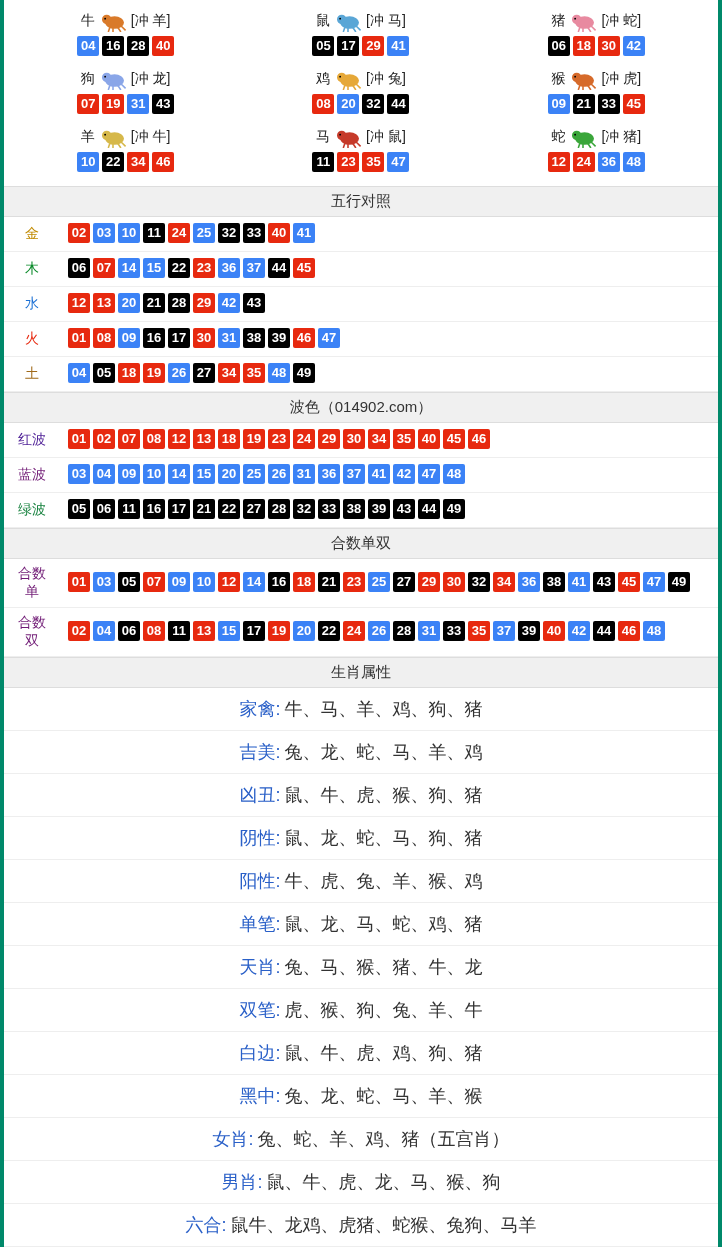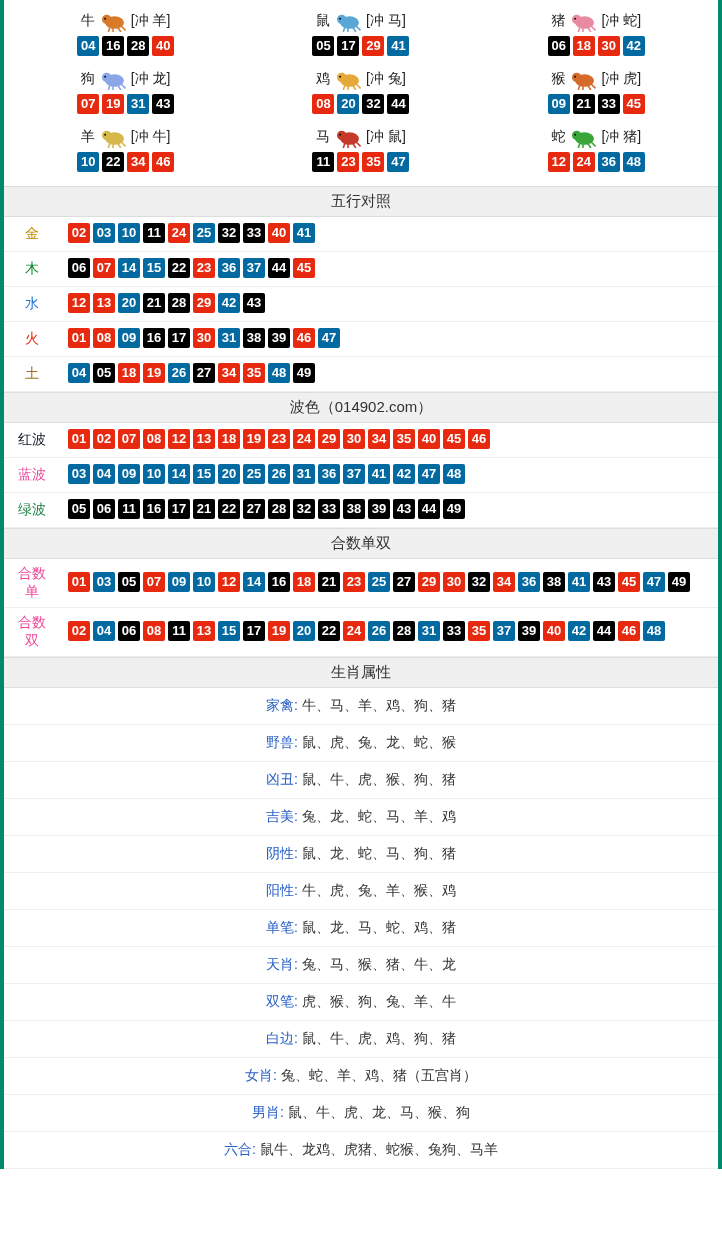--- a/index.html
+++ b/index.html
@@ -45,50 +45,50 @@
     width: 22px;
     height: 20px;
     line-height: 20px;
     text-align: center;
     color: #fff;
     font-size: 13px;
     font-weight: bold;
     border-radius: 2px;
   }
   .red { background: #e7290f; }
-  .blue { background: #0369a1; text-align: center; }
+  .blue { background: #3b82f6; text-align: center; }
   .green { background: #000000; }
 
   .section-header {
     background: #f0f0f0;
     text-align: center;
     font-size: 15px;
     padding: 5px 16px;
     border-top: 1px solid #ddd;
     border-bottom: 1px solid #ddd;
   }
   table { width: 100%; border-collapse: collapse; }
   td { border-bottom: 1px solid #eee; padding: 6px 8px; vertical-align: middle; }
   .label-cell { width: 56px; text-align: center; font-size: 14px; }
   .c-gold { color: #c08a00; }
   .c-wood { color: #0a8a2a; }
   .c-water { color: #1a6fd4; }
   .c-fire { color: #e7290f; }
   .c-earth { color: #a06a1a; }
-  .c-red { color: #0f172a; }
-  .c-blue { color: #ec4899; }
+  .c-red { color: #4c1d95; }
+  .c-blue { color: #701a75; }
   .c-green { color: #15803d; }
 
   .ball-row .ball { margin-right: 3px; margin-bottom: 2px; }
 
   .attr-row {
     text-align: center;
     padding: 9px 24px;
     border-bottom: 1px solid #eee;
-    font-size: 14px;
+    font-size: 18px;
   }
   .attr-label { color: #2a60c8; margin-right: 4px; }
   .attr-value { color: #333; }
 </style>
 </head>
 <body>
 
 <div class="wrapper">
 
   <div class="zodiac-grid" id="zodiac-grid">
@@ -310,27 +310,27 @@
         <tr>
       <td class="label-cell c-blue">合数双</td>
       <td class="ball-row"><span class="ball red">02</span><span class="ball blue">04</span><span class="ball green">06</span><span class="ball red">08</span><span class="ball green">11</span><span class="ball red">13</span><span class="ball blue">15</span><span class="ball green">17</span><span class="ball red">19</span><span class="ball blue">20</span><span class="ball green">22</span><span class="ball red">24</span><span class="ball blue">26</span><span class="ball green">28</span><span class="ball blue">31</span><span class="ball green">33</span><span class="ball red">35</span><span class="ball blue">37</span><span class="ball green">39</span><span class="ball red">40</span><span class="ball blue">42</span><span class="ball green">44</span><span class="ball red">46</span><span class="ball blue">48</span></td>
         </tr>
       </tbody>
     </table>
 
   <div class="section-header">生肖属性</div>
   <div id="attrs-body">
       <div class="attr-row"><span class="attr-label">家禽:</span><span class="attr-value">牛、马、羊、鸡、狗、猪</span></div>
-      <div class="attr-row"><span class="attr-label">野兽:</span><span class="attr-value">鼠、虎、兔、龙、蛇、猴</span></div>
+      <div class="attr-row"><span class="attr-label">吉美:</span><span class="attr-value">兔、龙、蛇、马、羊、鸡</span></div>
       <div class="attr-row"><span class="attr-label">凶丑:</span><span class="attr-value">鼠、牛、虎、猴、狗、猪</span></div>
-      <div class="attr-row"><span class="attr-label">吉美:</span><span class="attr-value">兔、龙、蛇、马、羊、鸡</span></div>
       <div class="attr-row"><span class="attr-label">阴性:</span><span class="attr-value">鼠、龙、蛇、马、狗、猪</span></div>
       <div class="attr-row"><span class="attr-label">阳性:</span><span class="attr-value">牛、虎、兔、羊、猴、鸡</span></div>
       <div class="attr-row"><span class="attr-label">单笔:</span><span class="attr-value">鼠、龙、马、蛇、鸡、猪</span></div>
       <div class="attr-row"><span class="attr-label">天肖:</span><span class="attr-value">兔、马、猴、猪、牛、龙</span></div>
       <div class="attr-row"><span class="attr-label">双笔:</span><span class="attr-value">虎、猴、狗、兔、羊、牛</span></div>
       <div class="attr-row"><span class="attr-label">白边:</span><span class="attr-value">鼠、牛、虎、鸡、狗、猪</span></div>
+      <div class="attr-row"><span class="attr-label">黑中:</span><span class="attr-value">兔、龙、蛇、马、羊、猴</span></div>
       <div class="attr-row"><span class="attr-label">女肖:</span><span class="attr-value">兔、蛇、羊、鸡、猪（五宫肖）</span></div>
       <div class="attr-row"><span class="attr-label">男肖:</span><span class="attr-value">鼠、牛、虎、龙、马、猴、狗</span></div>
       <div class="attr-row"><span class="attr-label">六合:</span><span class="attr-value">鼠牛、龙鸡、虎猪、蛇猴、兔狗、马羊</span></div>
     </div>
 
 </div>
 
 </body></html>

